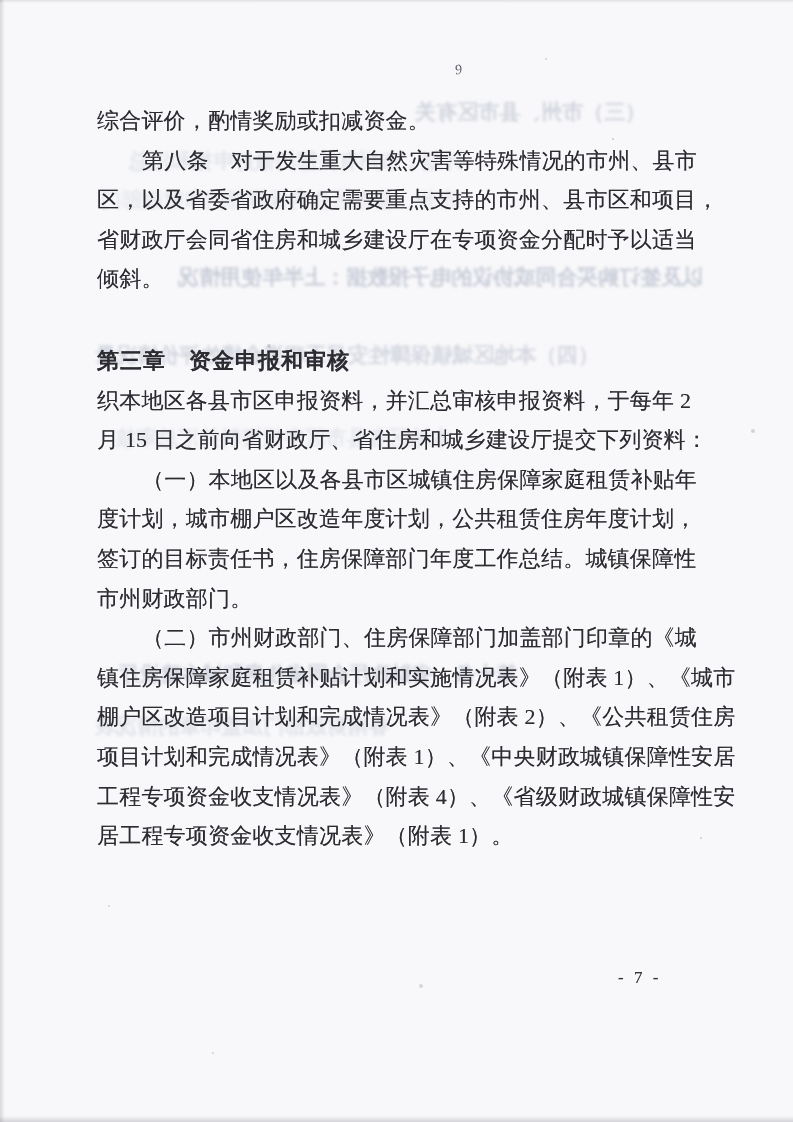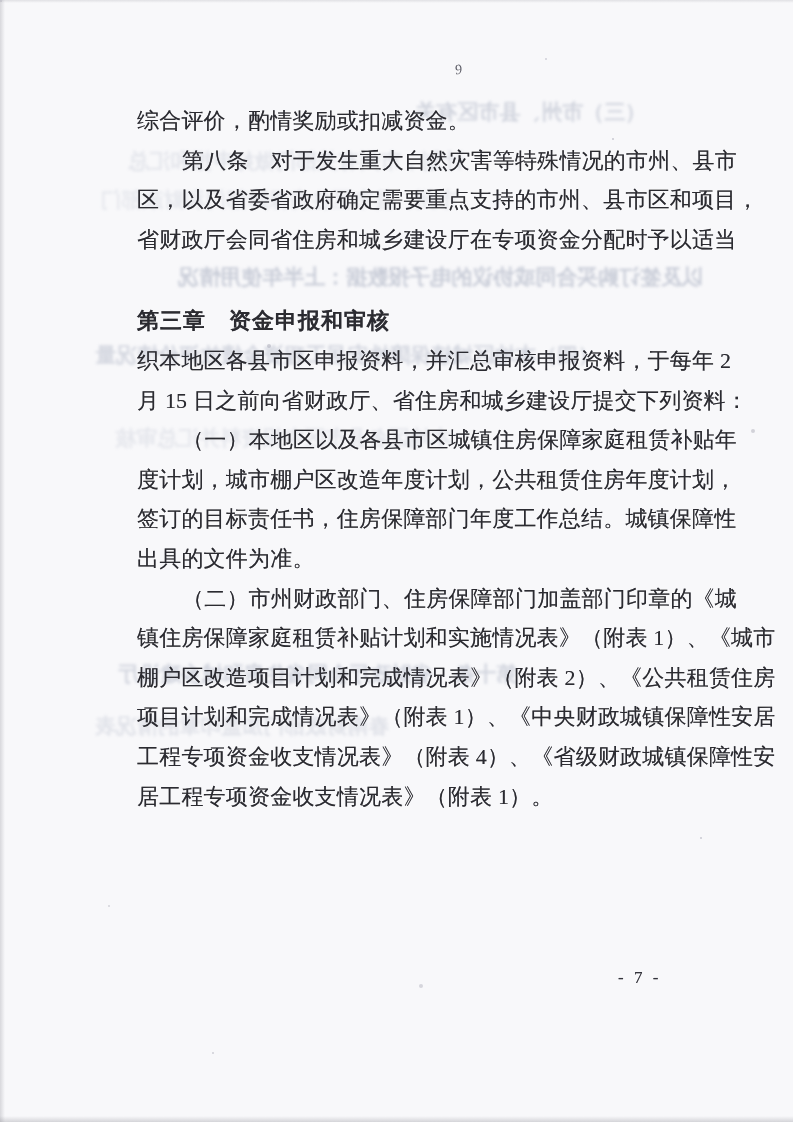--- a/index.html
+++ b/index.html
@@ -29,21 +29,20 @@
 
   .textblock{
     position:absolute;left:97px;top:101px;width:596px;
   }
   .line{
     height:39.6px;line-height:39.6px;
     font-size:22px;
     white-space:nowrap;
     letter-spacing:0.2px;
     text-shadow:0 0 .5px rgba(43,43,49,.55);
-    margin-left:40px;
   }
   .line .b{font-weight:normal;}
   .ind{padding-left:45px;}
   .heading{
     font-weight:bold;
     text-align:left;
     margin-top:42px;
     letter-spacing:1px;
   }
 
@@ -99,27 +98,28 @@
   <div class="bleed b6">第十条　省财政厅会同省住房和城乡建设厅</div>
   <div class="bleed b7">春南财政部门加盖印章的情况表</div>
 
   <div class="corner-mark">9</div>
 
   <div class="textblock">
     <div class="line">综合评价，酌情奖励或扣减资金。</div>
     <div class="line ind"><span class="b">第八条</span><span>　对于发生重大自然灾害等特殊情况的市州、县市</span></div>
     <div class="line">区，以及省委省政府确定需要重点支持的市州、县市区和项目，</div>
     <div class="line">省财政厅会同省住房和城乡建设厅在专项资金分配时予以适当</div>
+    <div class="line">倾斜。</div>
     <div class="line heading">第三章　资金申报和审核</div>
     <div class="line">织本地区各县市区申报资料，并汇总审核申报资料，于每年 2</div>
     <div class="line">月 15 日之前向省财政厅、省住房和城乡建设厅提交下列资料：</div>
     <div class="line ind">（一）本地区以及各县市区城镇住房保障家庭租赁补贴年</div>
     <div class="line">度计划，城市棚户区改造年度计划，公共租赁住房年度计划，</div>
     <div class="line">签订的目标责任书，住房保障部门年度工作总结。城镇保障性</div>
-    <div class="line">出具的文件为准。</div>
+    <div class="line">市州财政部门。</div>
     <div class="line ind">（二）市州财政部门、住房保障部门加盖部门印章的《城</div>
     <div class="line">镇住房保障家庭租赁补贴计划和实施情况表》（附表 1）、《城市</div>
     <div class="line">棚户区改造项目计划和完成情况表》（附表 2）、《公共租赁住房</div>
     <div class="line">项目计划和完成情况表》（附表 1）、《中央财政城镇保障性安居</div>
     <div class="line">工程专项资金收支情况表》（附表 4）、《省级财政城镇保障性安</div>
     <div class="line">居工程专项资金收支情况表》（附表 1）。</div>
   </div>
 
   <div class="pagenum">- 7 -</div>
 

